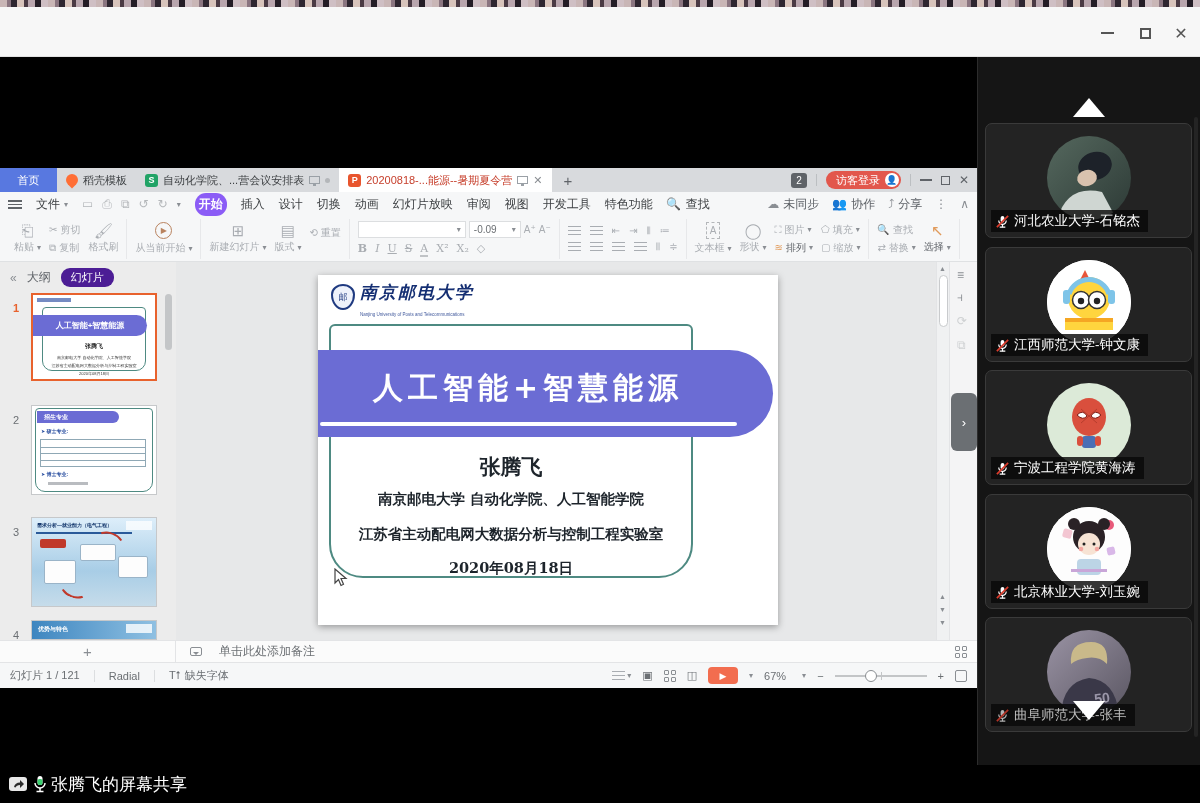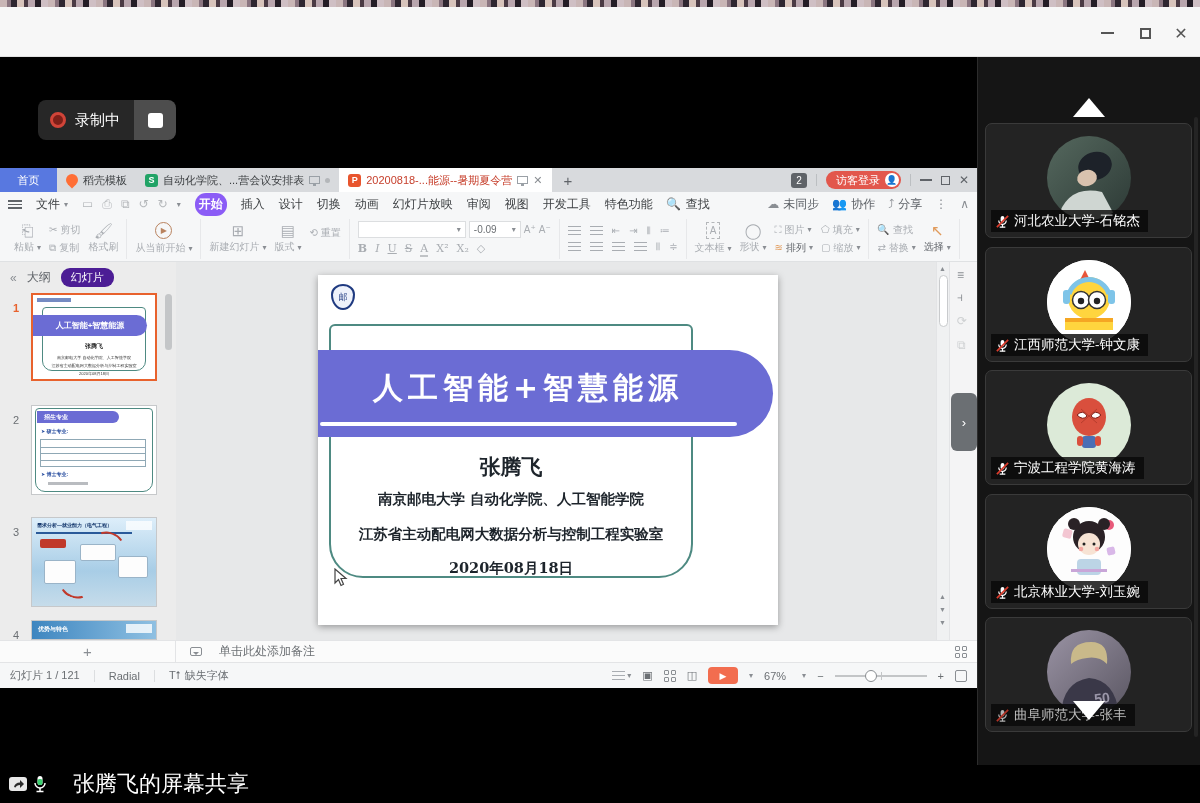--- a/index.html
+++ b/index.html
@@ -153,48 +153,39 @@
   .scroll-up { position:absolute; left:95px; top:41px; width:0; height:0; border-left:16px solid transparent; border-right:16px solid transparent; border-bottom:19px solid #fff; }
   .scroll-down { position:absolute; left:95px; top:644px; width:0; height:0; border-left:16px solid transparent; border-right:16px solid transparent; border-top:19px solid #fff; z-index:4; }
   .ptrack { position:absolute; right:2px; top:60px; width:4px; height:620px; background:#242424; border-radius:2px; }
   .tile { position:absolute; left:7px; width:207px; height:115px; background:#232323; border:1px solid #3a3a3a; border-radius:7px; overflow:hidden; }
   .ava { position:absolute; left:61px; top:12px; width:84px; height:84px; border-radius:50%; overflow:hidden; }
   .nametag { position:absolute; left:5px; bottom:5px; display:flex; align-items:center; gap:4px; background:rgba(8,8,8,.82); padding:2px 8px 2px 4px; color:#fff; font-size:13.5px; }
   .nametag.dim { color:#bdbdbd; }
 
   
   .footer { position:absolute; left:0; top:765px; width:1200px; height:38px; background:#000; display:flex; align-items:center; padding-left:7px; gap:3px; }
-  .footer .txt { color:#fff; font-size:22px;margin-left:22px; }
+  .footer .txt { color:#fff; font-size:17px; }
 </style>
 </head>
 <body>
 
 <div class="stage">
 
   <div class="glitch"></div>
 
   <div class="titlebar">
     <div class="winbtn wb-min" style="left:1092px">
         <span></span>
       </div>
     <div class="winbtn wb-max" style="left:1130px">
         <span></span>
       </div>
     <div class="winbtn wb-close" style="left:1166px">✕</div>
   </div>
 
-  <div class="record">
-    <div class="main">
-      <span class="dot"></span>
-      <span class="lbl">录制中</span>
-    </div>
-    <div class="stopwrap">
-      <span class="stop"></span>
-    </div>
-  </div>
 
   <div class="wps">
 
     <div class="tabbar">
       <div class="tab tab-home">
           <span>首页</span>
         </div>
       <div class="tab">
         <span class="flame"></span>
         <span>稻壳模板</span>
@@ -489,20 +480,24 @@
 
         <div class="spanel-scroll">
             <div class="sthumb"></div>
           </div>
       </div>
 
       <div class="canvas">
         <div class="slide">
           <div class="logo">
             <span class="shield">邮</span>
+            <span>
+              <span class="cn">南京邮电大学</span><br>
+              <span class="en">Nanjing University of Posts and Telecommunications</span>
+            </span>
           </div>
           <div class="frame"></div>
           <div class="banner">
             <div class="btitle">人工智能+智慧能源</div>
             <div class="uline"></div>
           </div>
           <div class="sl-author">张腾飞</div>
           <div class="sl-line1">南京邮电大学 自动化学院、人工智能学院</div>
           <div class="sl-line2">江苏省主动配电网大数据分析与控制工程实验室</div>
           <div class="sl-date">2020年08月18日</div>

